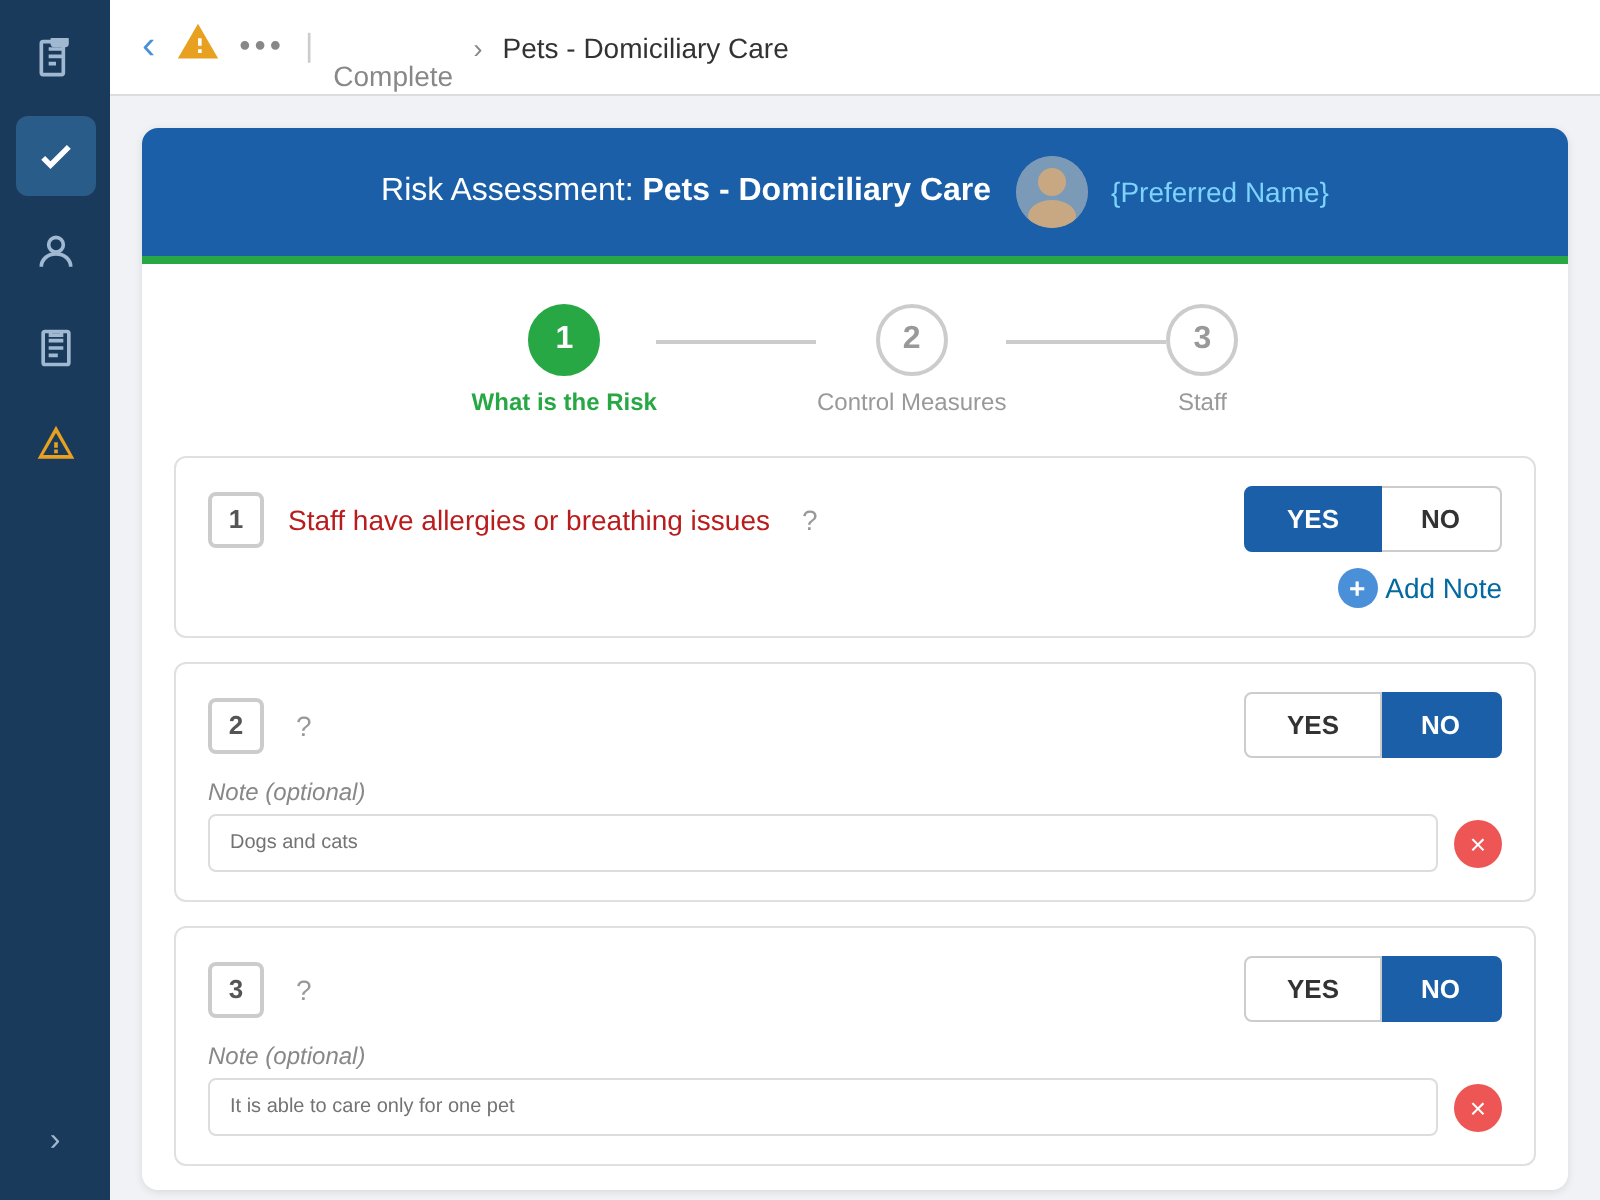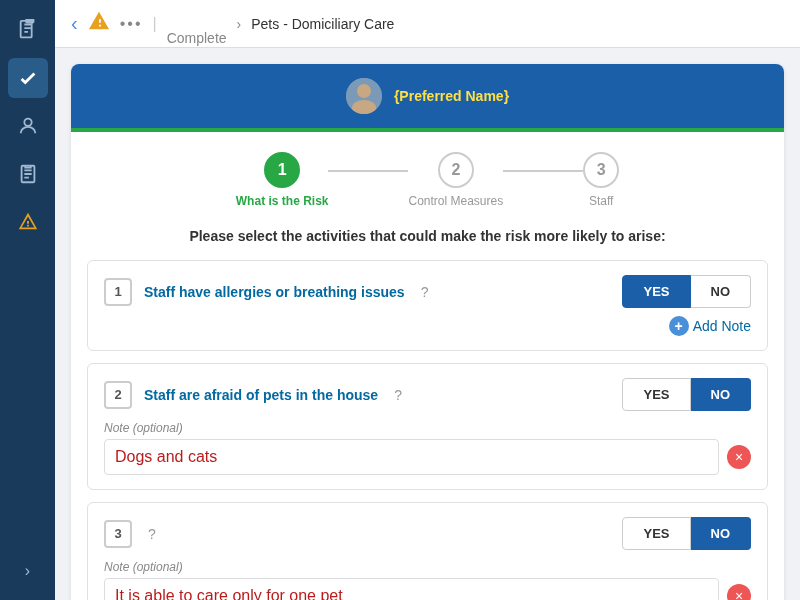--- a/index.html
+++ b/index.html
@@ -147,22 +147,21 @@
       border-radius: 50%;
       background: #8899aa;
       overflow: hidden;
       display: flex;
       align-items: center;
       justify-content: center;
       font-size: 18px;
     }
     .card-header-name {
       font-size: 14px;
-      color: #fde047;
-      font-weight: bold;
+      color: #7dd3fc;
     }
     .header-green-bar {
       height: 4px;
       background: #28a745;
     }
 
     
     .steps-container {
       padding: 20px;
       display: flex;
@@ -249,22 +248,21 @@
       display: flex;
       align-items: center;
       justify-content: center;
       font-size: 13px;
       font-weight: 700;
       color: #555;
       flex-shrink: 0;
     }
     .question-text {
       font-size: 14px;
-      color: #0369a1;
-      font-weight: bold;
+      color: #b91c1c;
     }
     .question-help {
       color: #999;
       font-size: 14px;
       margin-left: 4px;
     }
     .question-buttons {
       display: flex;
       gap: 0;
       flex-shrink: 0;
@@ -339,22 +337,22 @@
     .note-input-row {
       display: flex;
       align-items: center;
       gap: 8px;
     }
     .note-input {
       flex: 1;
       border: 1px solid #ddd;
       border-radius: 4px;
       padding: 8px 10px;
-      font-size: 16px;
-      color: #b91c1c;
+      font-size: 10px;
+      color: #737373;
       outline: none;
     }
     .note-clear {
       width: 24px;
       height: 24px;
       background: #e55;
       border-radius: 50%;
       color: white;
       display: flex;
       align-items: center;
@@ -413,20 +411,23 @@
     <span class="topbar-divider">|</span>
     <span class="topbar-status">Complete</span>
     <span class="topbar-chevron">›</span>
     <span class="topbar-title">Pets - Domiciliary Care</span>
   </div>
 
   <div class="content">
     <div class="assessment-card">
 
       <div class="card-header">
+        <span class="card-header-title">
+          <span>Risk Assessment: </span><strong>Pets - Domiciliary Care</strong>
+        </span>
         <div class="card-header-avatar">
           <svg width="36" height="36" viewBox="0 0 36 36">
             <circle cx="18" cy="18" r="18" fill="#7a9ab8"></circle>
             <circle cx="18" cy="13" r="7" fill="#c8a882"></circle>
             <ellipse cx="18" cy="30" rx="12" ry="8" fill="#c8a882"></ellipse>
           </svg>
         </div>
         <span class="card-header-name">{Preferred Name}</span>
       </div>
       <div class="header-green-bar"></div>
@@ -443,21 +444,20 @@
             <div class="step-label">Control Measures</div>
           </div>
           <div class="step-line"></div>
           <div class="step">
             <div class="step-circle">3</div>
             <div class="step-label">Staff</div>
           </div>
         </div>
       </div>
 
-      <div class="question-prompt">Please select the activities that could make the risk more likely to arise:</div>
 
       <div class="question-row">
         <div class="question-top">
           <div class="question-left">
             <div class="question-number">1</div>
             <span class="question-text">Staff have allergies or breathing issues</span>
             <span class="question-help">?</span>
           </div>
           <div class="question-buttons">
             <button class="btn-yes selected">YES</button>
@@ -467,21 +467,20 @@
         <div class="add-note-row">
           <div class="add-note-plus">+</div>
           <span class="add-note-btn">Add Note</span>
         </div>
       </div>
 
       <div class="question-row">
         <div class="question-top">
           <div class="question-left">
             <div class="question-number">2</div>
-            <span class="question-text">Staff are afraid of pets in the house</span>
             <span class="question-help">?</span>
           </div>
           <div class="question-buttons">
             <button class="btn-yes">YES</button>
             <button class="btn-no selected">NO</button>
           </div>
         </div>
         <div class="note-section">
           <div class="note-label">Note (optional)</div>
           <div class="note-input-row">

